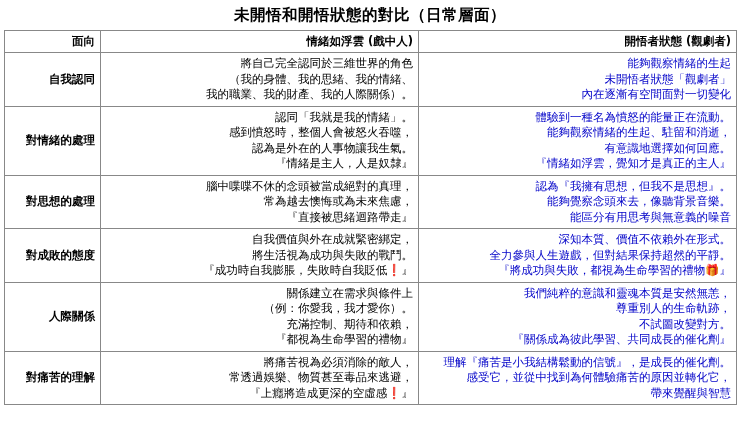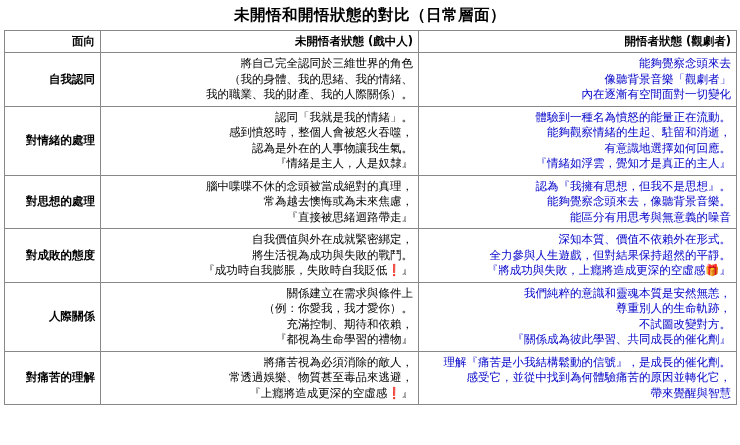--- a/index.html
+++ b/index.html
@@ -89,35 +89,35 @@
 
   <table class="grid">
     <colgroup>
       <col class="c1">
         <col class="c2">
         <col class="c3">
     </colgroup>
     <thead>
       <tr>
         <td>面向</td>
-        <td>未開悟者狀態 (戲中人)</td>
+        <td>情緒如浮雲 (戲中人)</td>
         <td>開悟者狀態 (觀劇者)</td>
       </tr>
     </thead>
     <tbody>
       <tr>
         <td class="dim">自我認同</td>
         <td class="left-col">
           <span class="line">將自己完全認同於三維世界的角色</span>
           <span class="line">（我的身體、我的思緒、我的情緒、</span>
           <span class="line">我的職業、我的財產、我的人際關係）。</span>
         </td>
         <td class="right-col">
-          <span class="line">能夠覺察念頭來去</span>
-          <span class="line">像聽背景音樂「觀劇者」</span>
+          <span class="line">能夠觀察情緒的生起</span>
+          <span class="line">未開悟者狀態「觀劇者」</span>
           <span class="line">內在逐漸有空間面對一切變化</span>
         </td>
       </tr>
 
       <tr>
         <td class="dim">對情緒的處理</td>
         <td class="left-col">
           <span class="line">認同「我就是我的情緒」。</span>
           <span class="line">感到憤怒時，整個人會被怒火吞噬，</span>
           <span class="line">認為是外在的人事物讓我生氣。</span>
@@ -148,21 +148,21 @@
       <tr>
         <td class="dim">對成敗的態度</td>
         <td class="left-col">
           <span class="line">自我價值與外在成就緊密綁定，</span>
           <span class="line">將生活視為成功與失敗的戰鬥。</span>
           <span class="line">『成功時自我膨脹，失敗時自我貶低❗』</span>
         </td>
         <td class="right-col">
           <span class="line">深知本質、價值不依賴外在形式。</span>
           <span class="line">全力參與人生遊戲，但對結果保持超然的平靜。</span>
-          <span class="line">『將成功與失敗，上癮將造成更深的空虛感🎁』</span>
+          <span class="line">『將成功與失敗，都視為生命學習的禮物🎁』</span>
         </td>
       </tr>
 
       <tr>
         <td class="dim">人際關係</td>
         <td class="left-col">
           <span class="line">關係建立在需求與條件上</span>
           <span class="line">（例：你愛我，我才愛你）。</span>
           <span class="line">充滿控制、期待和依賴，</span>
           <span class="line">『都視為生命學習的禮物』</span>

